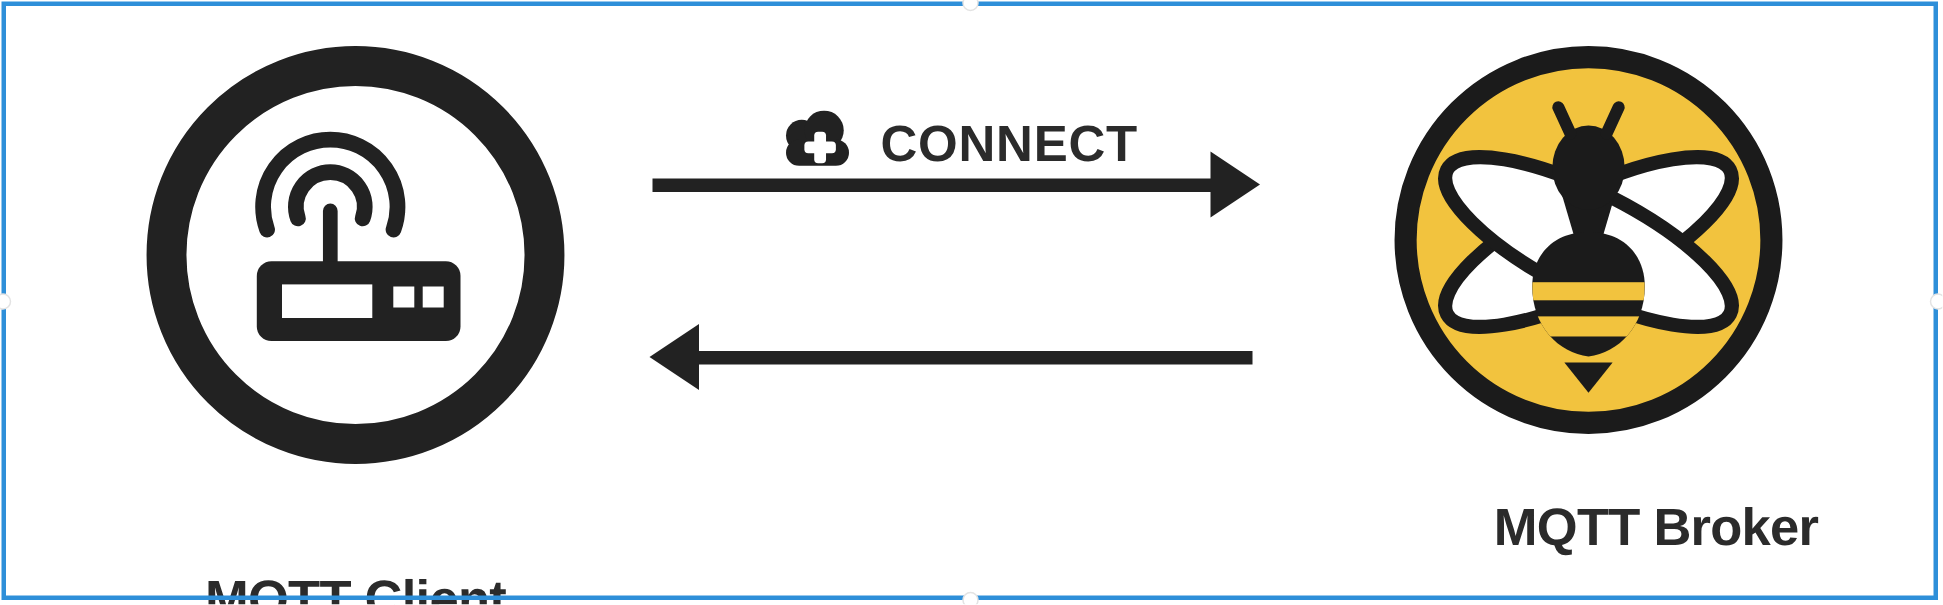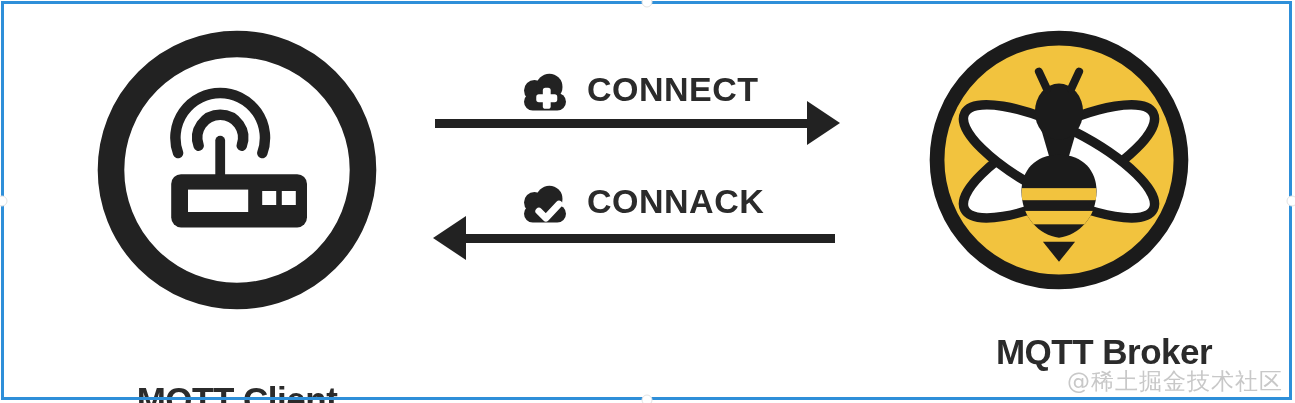--- a/index.html
+++ b/index.html
@@ -53,21 +53,21 @@
   }
   .client-label { left: 97px; margin-top: 48px; }
   .broker-label { left: 964px; }
 
   
   .msg-row {
     position: absolute;
     left: 517px;
     height: 46px;
     display: flex;
-    align-items: flex-start;
+    align-items: flex-end;
     gap: 14px;
   }
   .msg-row.connect { top: 70px; }
   .msg-row.connack { top: 182px; }
   .msg-label {
     font-size: 34px;
     font-weight: 600;
     letter-spacing: 0.5px;
     color: #2b2b2b;
     white-space: nowrap;
@@ -135,31 +135,20 @@
       <rect x="29.5" y="20" width="9" height="24" rx="3" fill="#ffffff"></rect>
       <rect x="22" y="27.5" width="24" height="9" rx="3" fill="#ffffff"></rect>
     </svg>
     <span class="msg-label">CONNECT</span>
   </div>
   <div class="arrow arrow-right">
     <div class="shaft"></div>
     <div class="head"></div>
   </div>
 
-  <div class="msg-row connack">
-    <svg width="56" height="46" viewBox="0 0 64 52">
-      <g fill="#222222">
-        <circle cx="20" cy="23" r="12"></circle>
-        <circle cx="37" cy="19" r="15"></circle>
-        <rect x="8" y="26" width="48" height="20" rx="10"></rect>
-      </g>
-      <path d="M25 33 l8 8 l15 -16" fill="none" stroke="#ffffff" stroke-width="8" stroke-linecap="round" stroke-linejoin="round"></path>
-    </svg>
-    <span class="msg-label">CONNACK</span>
-  </div>
   <div class="arrow arrow-left">
     <div class="shaft"></div>
     <div class="head"></div>
   </div>
 
   <div class="node-icon broker-icon">
     <svg width="268" height="268" viewBox="0 0 200 200">
       <circle cx="100" cy="100" r="91" fill="#F2C33E" stroke="#1b1b1b" stroke-width="11"></circle>
       <g stroke="#1b1b1b" stroke-width="7" fill="#ffffff">
         <ellipse cx="100" cy="101" rx="79" ry="25" transform="rotate(-27 100 101)"></ellipse>
@@ -177,21 +166,20 @@
       <path d="M88 161 L112 161 L100 176 Z" fill="#1b1b1b"></path>
       <ellipse cx="100" cy="64" rx="18" ry="21" fill="#1b1b1b"></ellipse>
       <g stroke="#1b1b1b" stroke-width="6" stroke-linecap="round">
         <line x1="91" y1="47" x2="85" y2="34"></line>
         <line x1="109" y1="47" x2="115" y2="34"></line>
       </g>
     </svg>
   </div>
   <div class="node-label broker-label">MQTT Broker</div>
 
-  <div class="watermark">@稀土掘金技术社区</div>
 
   <div class="sel-border"></div>
   <div class="handle top"></div>
   <div class="handle bottom"></div>
   <div class="handle left"></div>
   <div class="handle right"></div>
 
 </div>
 
 </body></html>

